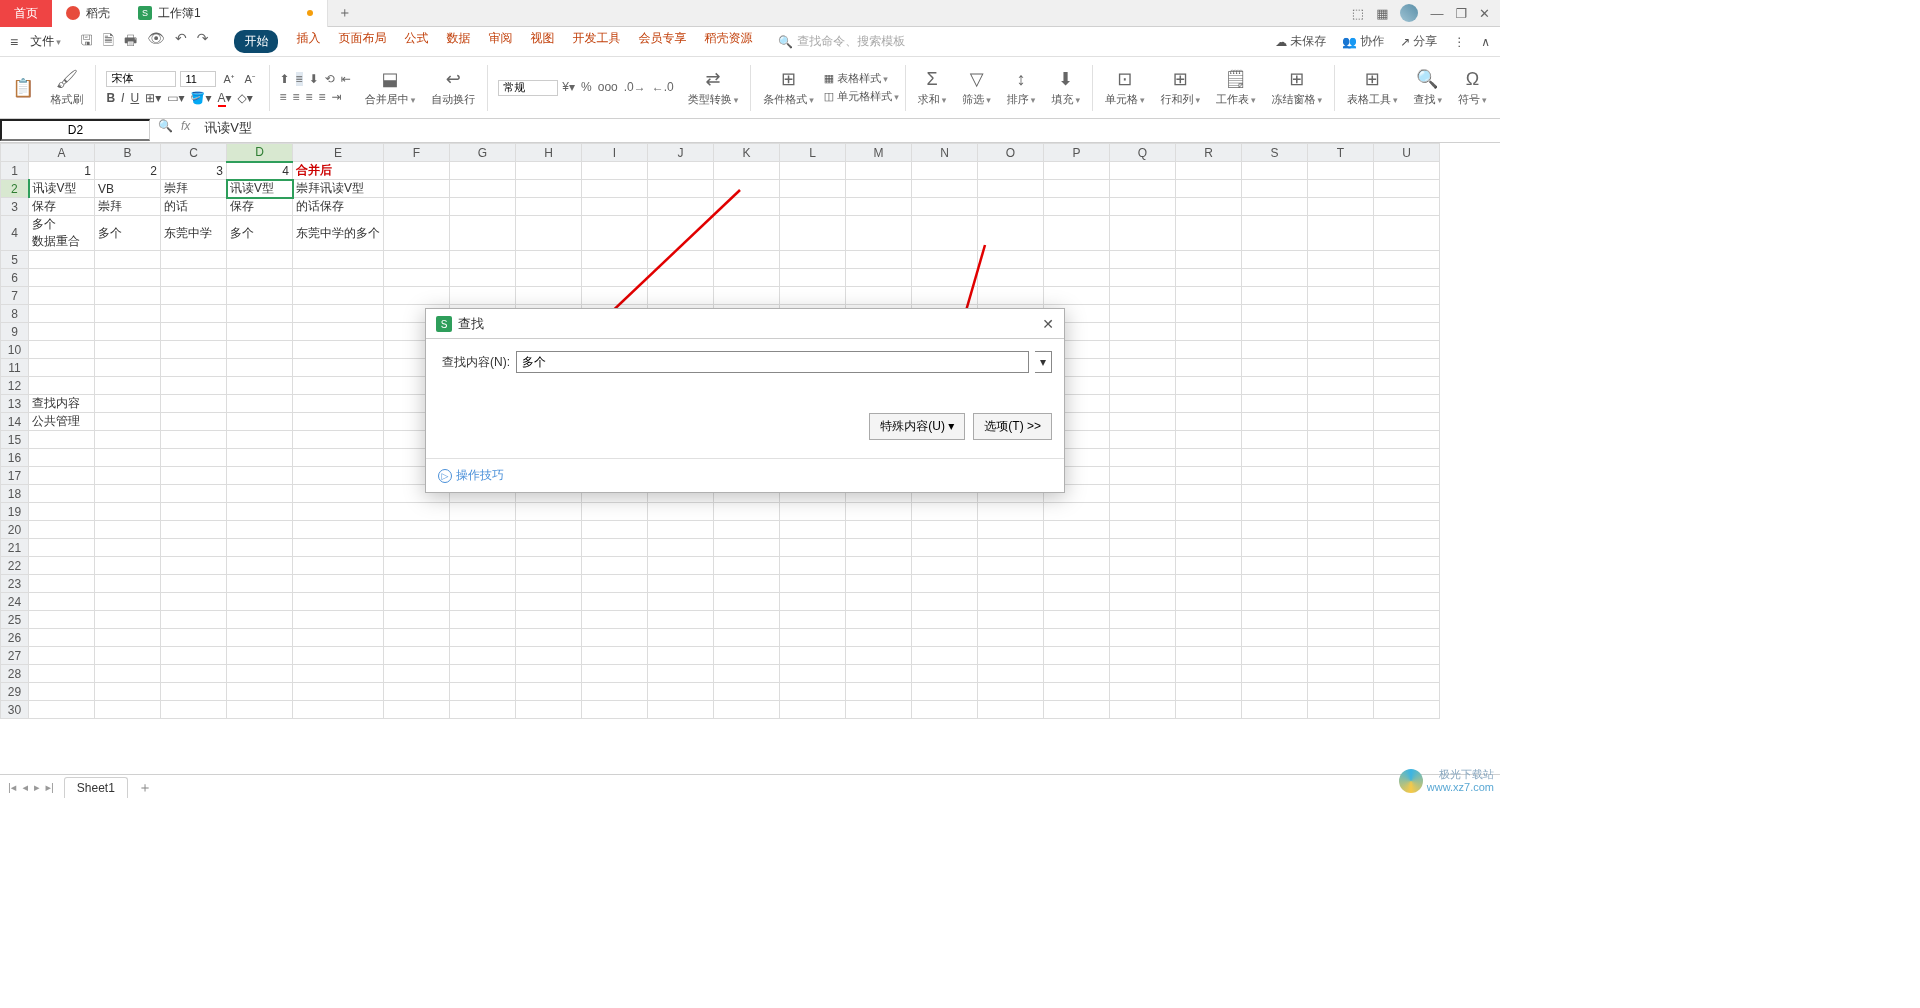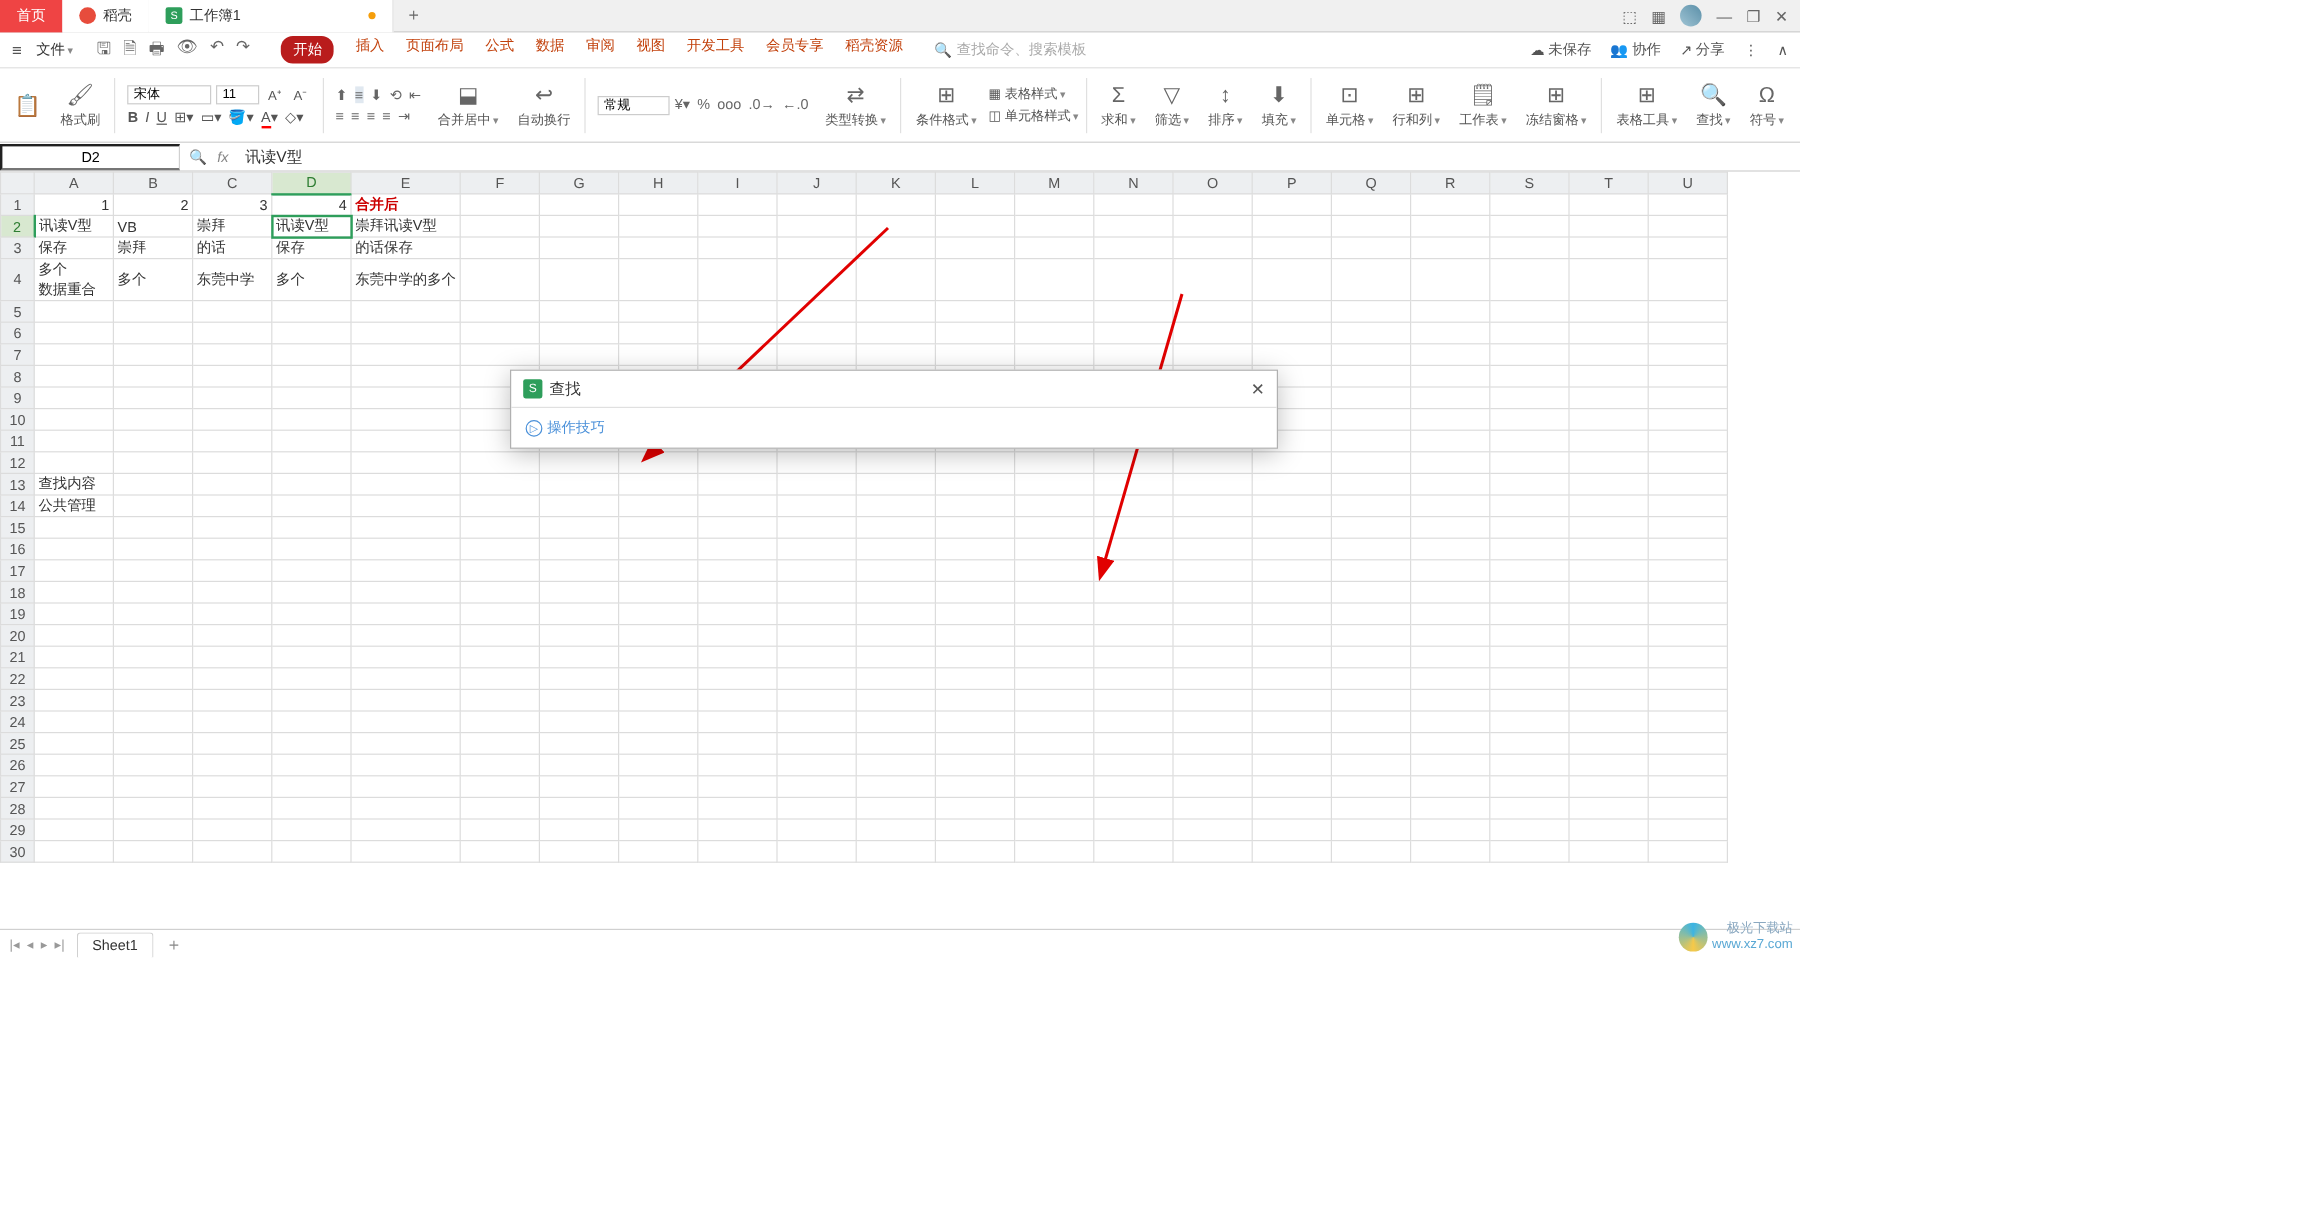--- a/index.html
+++ b/index.html
@@ -18,21 +18,21 @@
 .avatar { width: 18px; height: 18px; border-radius: 50%; background: linear-gradient(45deg,#a0c4d4,#5a8fa8); }
 
 
 .menu-bar { height: 30px; display: flex; align-items: center; padding: 0 10px; gap: 12px; border-bottom: 1px solid #e0e0e0; }
 .hamburger { font-size: 14px; color: #555; }
 .file-menu { font-size: 12px; color: #333; }
 .qat { display: flex; gap: 10px; color: #666; margin-left: 8px; }
 .qat span { font-size: 14px; }
 .ribbon-tabs { display: flex; gap: 18px; margin-left: 14px; }
 .ribbon-tab { font-size: 12px; color: #c2410c; cursor: pointer; }
-.ribbon-tab.active { background: #b91c1c; color: #fff; padding: 3px 10px; border-radius: 10px; }
+.ribbon-tab.active { background: #0c4a6e; color: #fff; padding: 3px 10px; border-radius: 10px; }
 .menu-search { margin-left: 14px; display: flex; align-items: center; gap: 4px; color: #aaa; }
 .menu-right { margin-left: auto; display: flex; align-items: center; gap: 16px; color: #555; }
 .menu-right .item { display: flex; align-items: center; gap: 3px; }
 
 
 .ribbon { height: 62px; border-bottom: 1px solid #d0d0d0; display: flex; align-items: center; padding: 0 6px; gap: 4px; overflow: hidden; }
 .ribbon-group { display: flex; flex-direction: column; align-items: center; justify-content: center; padding: 0 6px; height: 100%; }
 .ribbon-sep { width: 1px; height: 46px; background: #e0e0e0; margin: 0 2px; }
 .ribbon-icon { font-size: 18px; color: #666; }
 .ribbon-label { font-size: 11px; color: #555; margin-top: 2px; }
@@ -43,21 +43,21 @@
 .btn-sm { padding: 1px 3px; font-size: 11px; color: #555; }
 .fmt-icons { display: flex; gap: 6px; color: #555; font-size: 12px; }
 .align-group { display: flex; flex-direction: column; gap: 4px; padding: 0 4px; }
 .align-row { display: flex; gap: 6px; color: #666; font-size: 12px; }
 .number-group { display: flex; flex-direction: row; gap: 4px; padding: 0 4px; }
 .num-select { border: 1px solid #ccc; padding: 1px 4px; font-size: 11px; width: 60px; background: #fff; }
 .ribbon-stack { display: flex; flex-direction: column; gap: 3px; font-size: 11px; color: #555; }
 .ribbon-stack .row { display: flex; align-items: center; gap: 3px; }
 
 
-.formula-bar { height: 24px; border-bottom: 1px solid #d0d0d0; display: flex; align-items: center; }
+.formula-bar { height: 24px; border-bottom: 1px solid #d0d0d0; display: flex; align-items: flex-start; }
 .name-box { width: 150px; border-right: 1px solid #d0d0d0; text-align: center; font-size: 12px; padding: 2px; }
 .fx-area { display: flex; align-items: center; gap: 8px; padding: 0 8px; color: #888; }
 .fx-label { font-style: italic; }
 .formula-input { font-size: 13px; color: #333; padding-left: 6px; }
 
 
 .grid-wrap { position: relative; height: 610px; overflow: hidden; }
 .grid-table { border-collapse: collapse; table-layout: fixed; }
 .grid-table th, .grid-table td { border: 1px solid #dcdcdc; font-size: 12px; font-weight: normal; }
 .grid-table th.col-hdr { background: #edeff1; height: 18px; width: 66px; text-align: center; color: #555; }
@@ -1144,20 +1144,31 @@
     </defs>
   <line x1="85" y1="5" x2="20" y2="230" stroke="#e10000" stroke-width="2.5" marker-end="url(#ah2)"></line>
 </svg>
 
 <div class="dialog">
   <div class="dialog-title">
     <span class="s-icon">S</span>
     <span>查找</span>
     <span class="dialog-close">✕</span>
   </div>
+  <div class="dialog-body">
+    <div class="form-row">
+      <span class="form-label">查找内容(N):</span>
+      <input class="form-input" value="多个" style="">
+      <span style="border:1px solid #888;border-left:none;padding:3px 5px">▾</span>
+    </div>
+    <div class="dialog-opts">
+      <button class="btn"><span>特殊内容(U)</span> ▾</button>
+      <button class="btn">选项(T) &gt;&gt;</button>
+    </div>
+  </div>
   <div class="dialog-footer">
     <a class="tips-link">
       <span class="tips-icon">▷</span>
       <span>操作技巧</span>
     </a>
   </div>
 </div>
 
 <div class="sheet-footer">
   <div class="sheet-nav">

